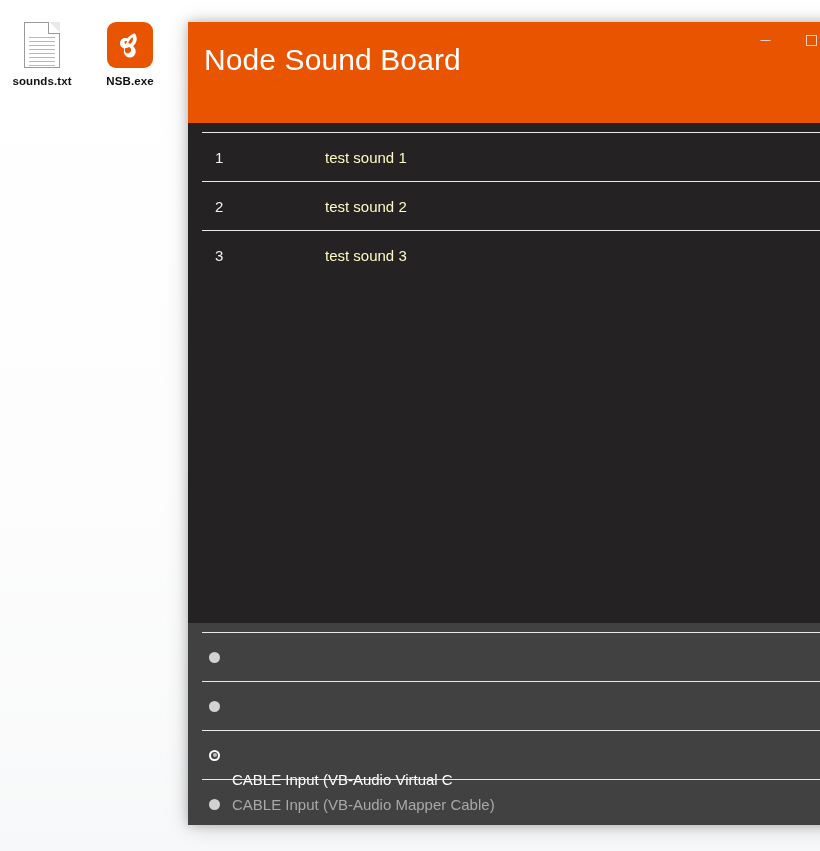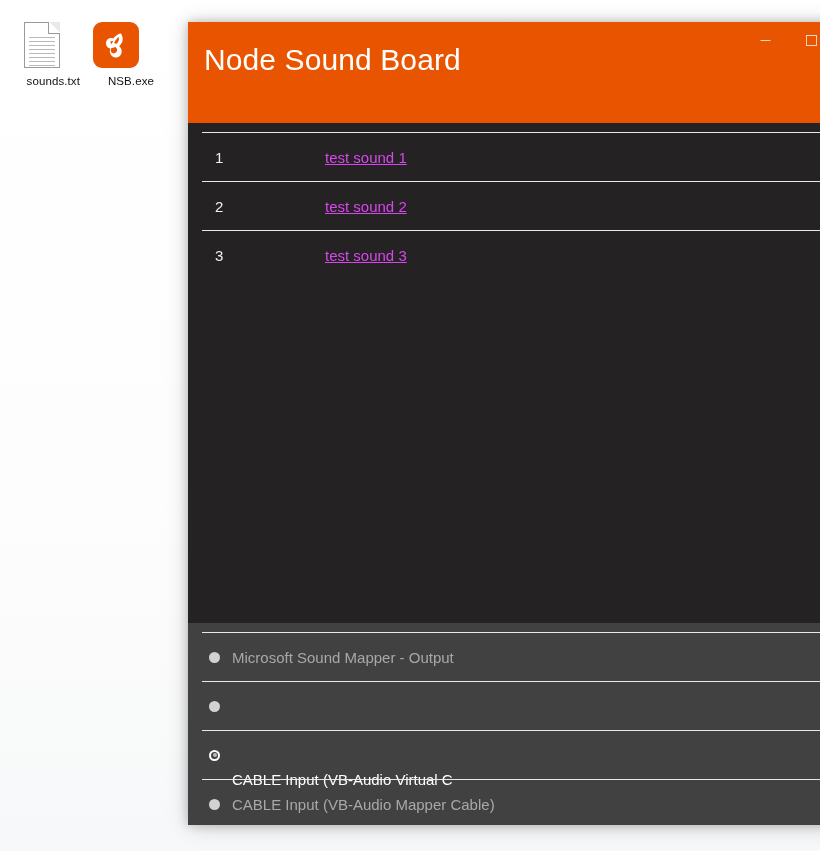--- a/index.html
+++ b/index.html
@@ -19,22 +19,23 @@
   #desktop {
     position: absolute;
     left: 0; top: 0;
     width: 820px; height: 851px;
     background: linear-gradient(180deg, #ffffff 0%, #fdfdfd 60%, #f7f8f9 100%);
   }
 
   .desktop-icon {
     position: absolute;
     width: 76px;
-    text-align: right;
+    text-align: center;
     cursor: default;
+    font-weight: bold;
   }
   .desktop-icon .glyph {
     width: 76px;
     height: 54px;
     display: flex;
     align-items: center;
     justify-content: center;
   }
   .desktop-icon .caption {
     margin-top: 3px;
@@ -151,22 +152,21 @@
   }
   .sound-row .idx {
     width: 123px;
     font-size: 15px;
     color: #f0f0f0;
     padding-left: 13px;
     box-sizing: border-box;
   }
   .sound-row .name {
     font-size: 15px;
-    color: #d946ef;
-    text-decoration: underline;
+    color: #fef9c3;
   }
 
   
   #device-panel {
     flex: 0 0 auto;
     height: 202px;
     background: #414141;
     position: relative;
     padding-top: 9px;
     box-sizing: border-box;
@@ -249,21 +249,21 @@
             <i></i>
             <i></i>
             <i></i>
             <i></i>
         </div>
       </div>
     </div>
     <div class="caption">sounds.txt</div>
   </div>
 
-  <div class="desktop-icon" style="left:78px; top:18px;">
+  <div class="desktop-icon" style="left:92px; top:18px;">
     <div class="glyph">
       <div class="nsb-ico">
         <svg width="34" height="34" viewBox="0 0 34 34" aria-hidden="true">
           <path d="M21.5 5.2c-3.1 1.0-5.6 3.0-7.4 5.3-1.1-.5-2.4-.6-3.6-.2-2.3.8-3.7 3.0-3.5 5.4.2 2.5 2.0 4.3 4.3 4.7-.5 1.6-.6 3.3-.1 4.9.7 2.5 2.9 4.2 5.4 4.2 3.0 0 5.5-2.2 6.0-5.1.4-2.4-.6-4.7-2.4-6.1 1.9-1.7 3.2-4.0 3.5-6.5.3-2.6-.7-5.0-2.2-6.6zm-2.0 3.9c.5.9.6 2.0.3 3.1-.4 1.5-1.4 2.9-2.7 3.9-.6-.4-1.2-.8-1.9-1.0 1.0-2.3 2.5-4.3 4.3-6zm-6.9 4.0c.5-.2 1.0-.2 1.5-.1-.5.9-.9 1.9-1.2 2.9-.9-.2-1.5-1.0-1.4-1.9.0-.4.3-.8 1.1-.9zm3.6 6.0c1.1.6 1.9 1.7 1.9 3.0 0 1.8-1.5 3.3-3.3 3.3-1.2 0-2.2-.7-2.7-1.7-.5-1.1-.3-2.4.3-3.6 1.2.0 2.5-.3 3.8-1.0z" fill="#ffffff"></path>
         </svg>
       </div>
     </div>
     <div class="caption">NSB.exe</div>
   </div>
 
@@ -302,21 +302,20 @@
       </div>
       <div class="sound-row">
         <div class="idx">3</div>
         <div class="name">test sound 3</div>
       </div>
     </div>
 
     <div id="device-panel">
       <div class="device-row">
         <span class="radio"></span>
-        <span class="dev-name">Microsoft Sound Mapper - Output</span>
       </div>
       <div class="device-row">
         <span class="radio"></span>
       </div>
       <div class="device-row selected">
         <span class="radio"></span>
         <span class="dev-name">CABLE Input (VB-Audio Virtual C</span>
       </div>
       <div class="device-row">
         <span class="radio"></span>

